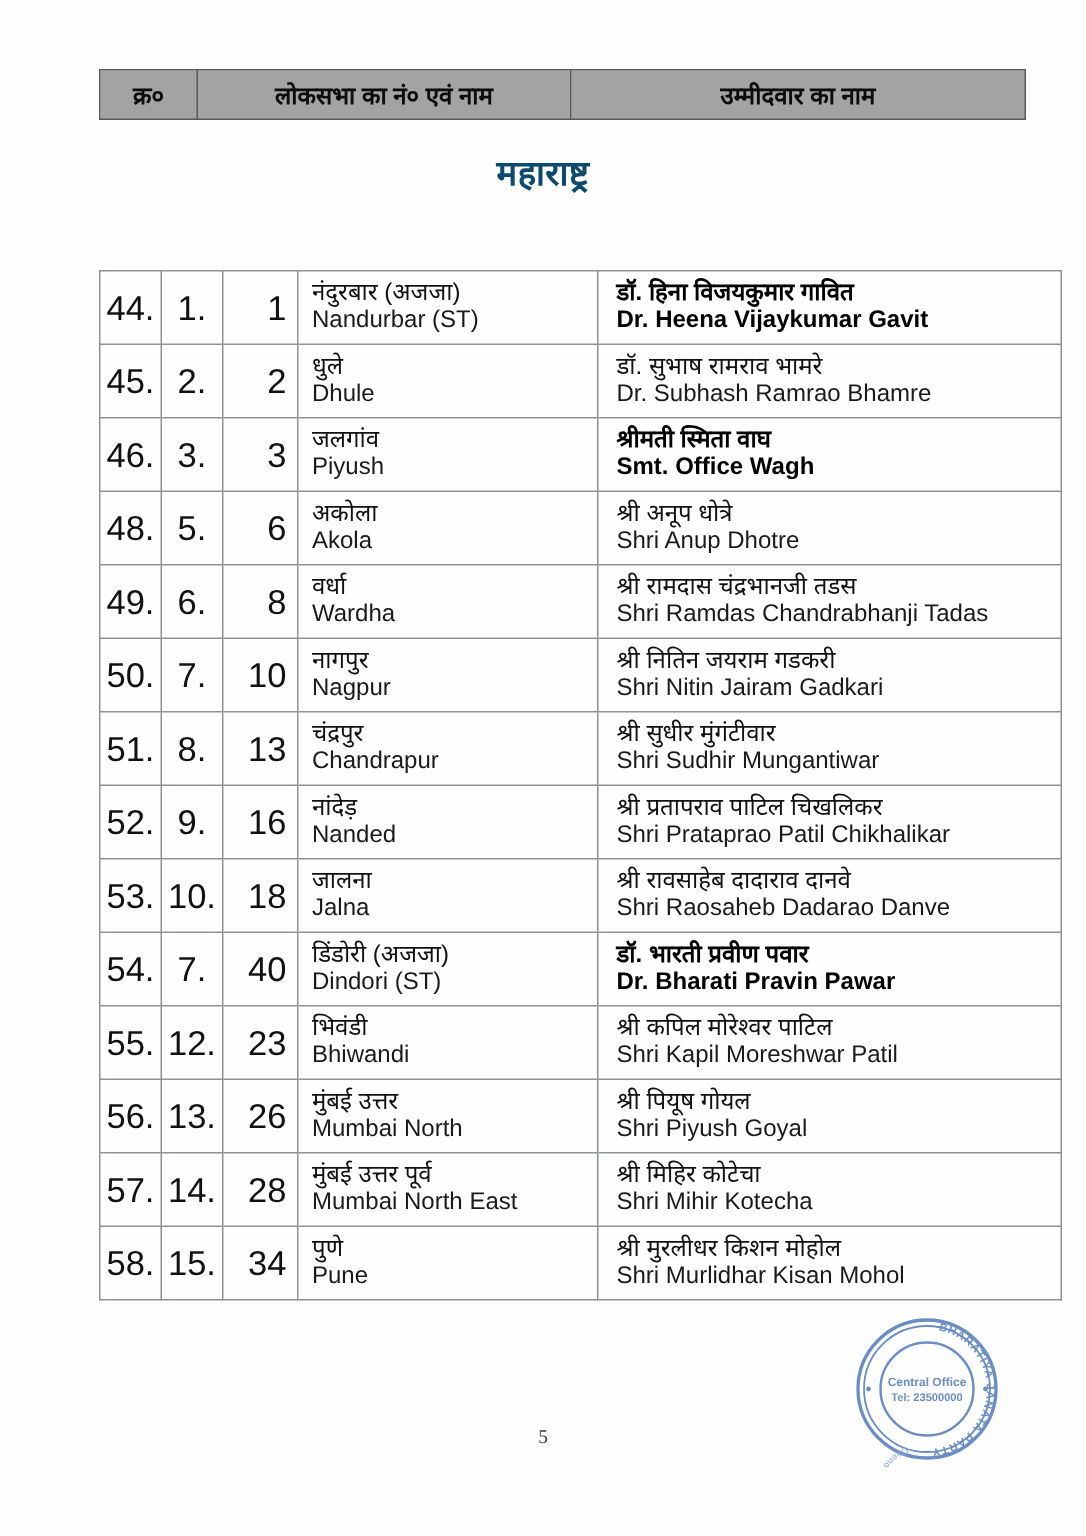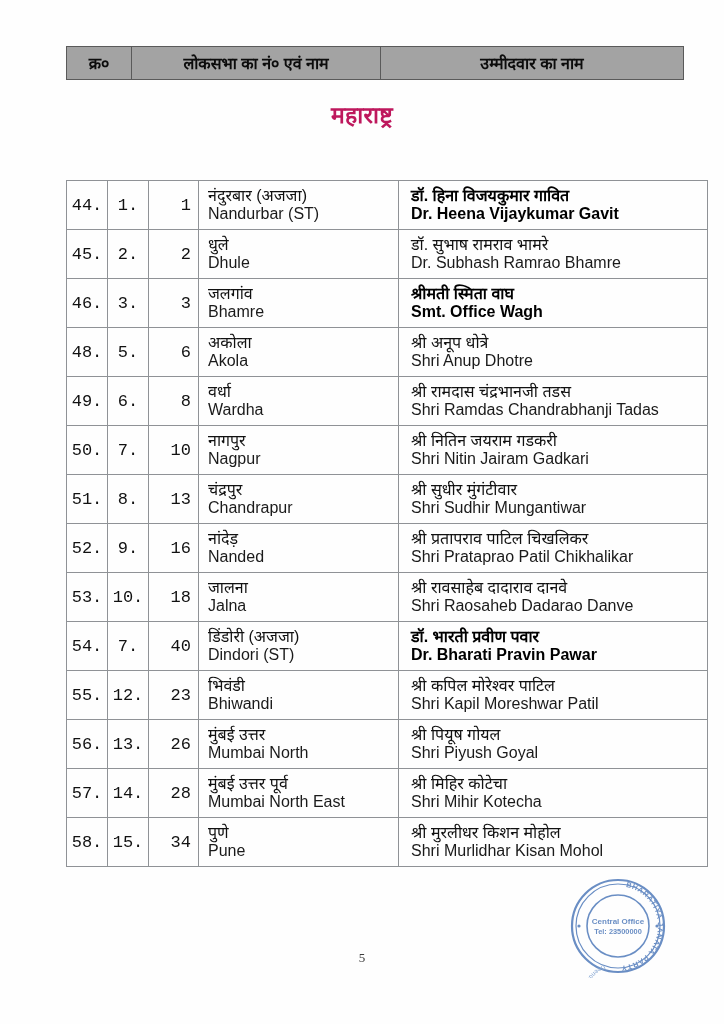--- a/index.html
+++ b/index.html
@@ -49,21 +49,21 @@
 
   
   .state-title-hi {
     position: absolute;
     left: 0;
     top: 98px;
     width: 724px;
     text-align: center;
     font-size: 23px;
     font-weight: bold;
-    color: #be185d;
+    color: #0c4a6e;
     font-family: "Liberation Sans", "DejaVu Sans", sans-serif;
     letter-spacing: 0.3px;
   }
   .state-title-en {
     position: absolute;
     left: 0;
     top: 137px;
     width: 724px;
     text-align: center;
     font-size: 20px;
@@ -87,23 +87,23 @@
     padding: 0;
     height: 48px;
   }
   .c-sr    { width: 40px;  text-align: center; }
   .c-sub   { width: 40px;  text-align: center; }
   .c-pcno  { width: 42px;  text-align: right; padding-right: 7px !important; }
   .c-pc    { width: 190px; padding-left: 9px !important; }
   .c-cand  { width: 296px; padding-left: 12px !important; margin-top: 16px; }
 
   .numtxt {
-    font-size: 17px;
+    font-size: 23px;
     color: #111111;
-    font-family: Liberation Mono, monospace;
+    font-family: Liberation Sans, sans-serif;
   }
   .line-hi {
     font-size: 16px;
     color: #111111;
     line-height: 1.12;
     font-family: "Liberation Sans", "DejaVu Sans", sans-serif;
     white-space: nowrap;
   }
   .line-en {
     font-size: 16px;
@@ -186,21 +186,21 @@
             <div class="line-hi">डॉ. सुभाष रामराव भामरे</div>
             <div class="line-en">Dr. Subhash Ramrao Bhamre</div>
           </td>
         </tr>
         <tr>
           <td class="c-sr"><span class="numtxt">46.</span></td>
           <td class="c-sub"><span class="numtxt">3.</span></td>
           <td class="c-pcno"><span class="numtxt">3</span></td>
           <td class="c-pc">
             <div class="line-hi">जलगांव</div>
-            <div class="line-en">Bhamre</div>
+            <div class="line-en">Piyush</div>
           </td>
           <td class="c-cand bold">
             <div class="line-hi">श्रीमती स्मिता वाघ</div>
             <div class="line-en">Smt. Office Wagh</div>
           </td>
         </tr>
         <tr>
           <td class="c-sr"><span class="numtxt">48.</span></td>
           <td class="c-sub"><span class="numtxt">5.</span></td>
           <td class="c-pcno"><span class="numtxt">6</span></td>

